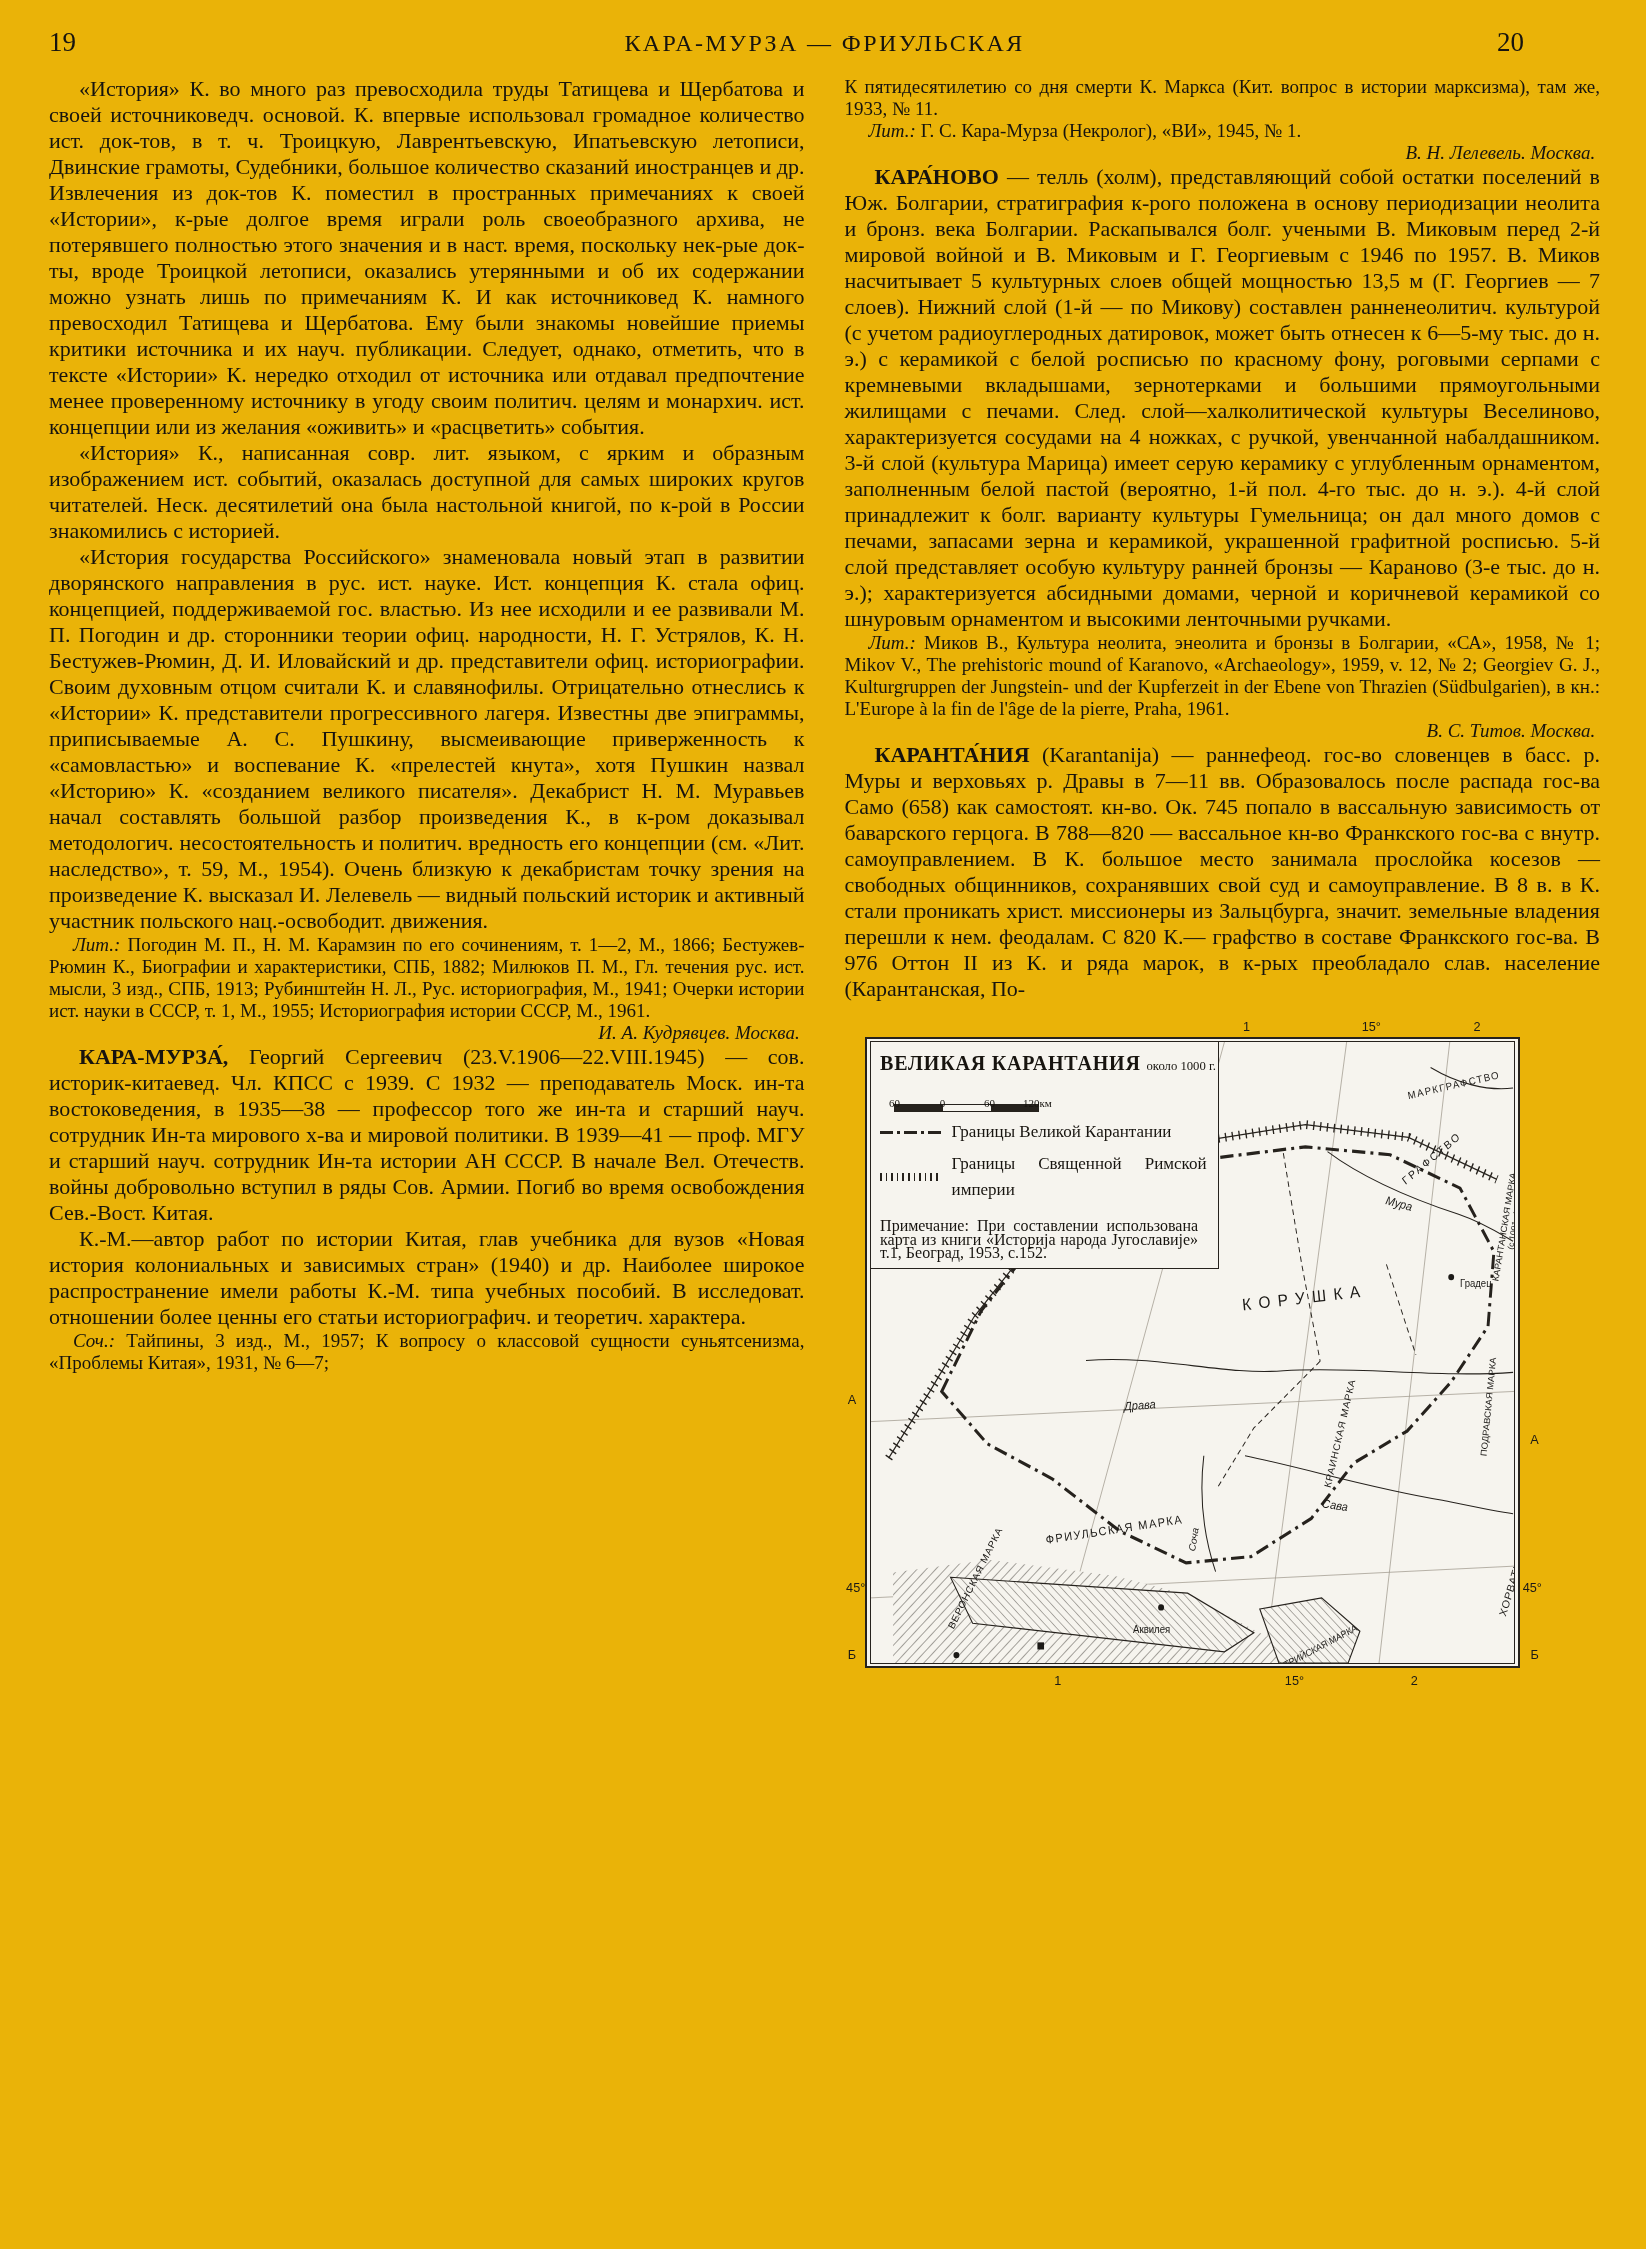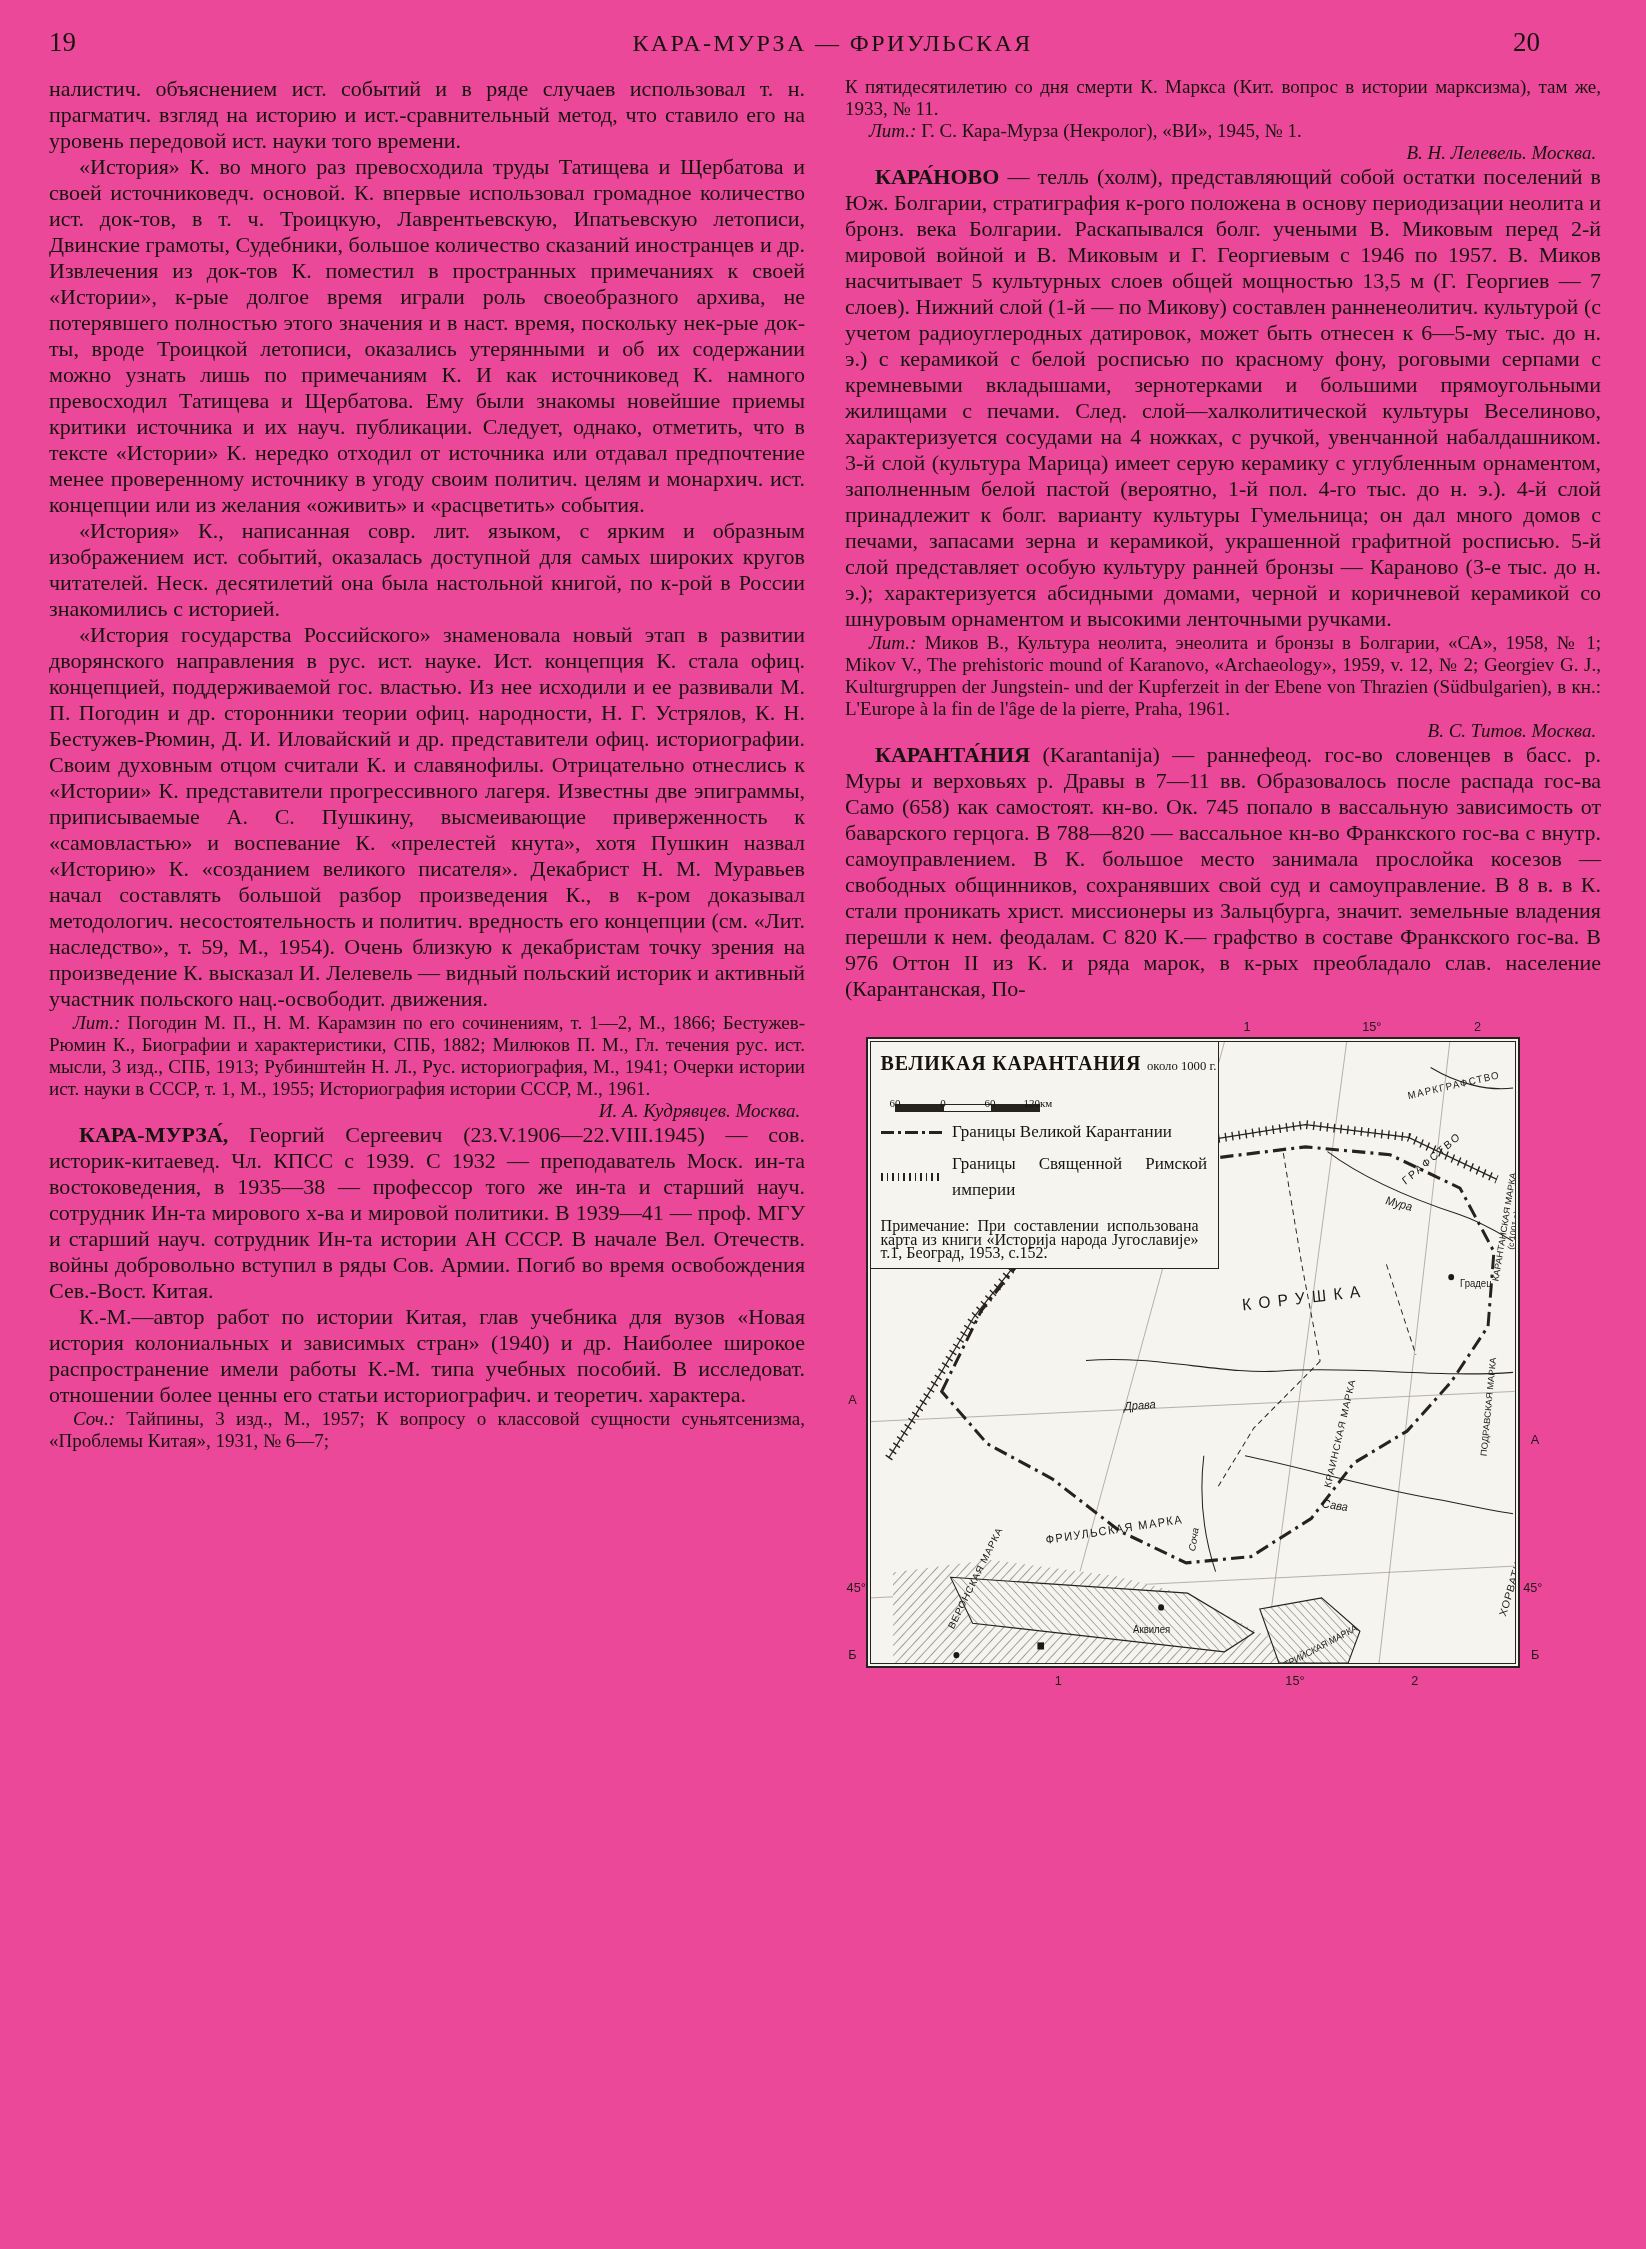--- a/index.html
+++ b/index.html
@@ -1,21 +1,21 @@
 <!DOCTYPE html>
 <html lang="ru" style="font-size:12.7px"><head>
 <meta charset="utf-8">
 <style>
   html,body{margin:0;padding:0;background:#6f6f6f;}
   .page{
     position:relative;
     width:1646px;height:2250px;
-    background:#ec4899;
+    background:#eab308;
     box-sizing:border-box;
-    padding:27px 30px 22px 49px;
+    padding:27px 46px 22px 49px;
     font-family:"Liberation Serif",serif;
     color:#17140f;
     overflow:hidden;
   }
   .header{display:flex;align-items:baseline;margin-bottom:17.5px;}
   .pageno{width:103px;font-size:27px;}
   .pageno.right{}
   .runhead{flex:1;text-align:center;font-size:24px;letter-spacing:2.4px;}
   .columns{display:flex;gap:40px;}
   .col{width:756px;font-size:22px;line-height:26px;text-align:justify;}
@@ -62,21 +62,20 @@
 
   <div class="header">
     <div class="pageno">19</div>
     <div class="runhead">КАРА-МУРЗА — ФРИУЛЬСКАЯ</div>
     <div class="pageno right">20</div>
   </div>
 
   <div class="columns">
 
     <div class="col">
-      <p class="cont">налистич. объяснением ист. событий и в ряде случаев использовал т. н. прагматич. взгляд на историю и ист.-сравнительный метод, что ставило его на уровень передовой ист. науки того времени.</p>
       <p>«История» К. во много раз превосходила труды Татищева и Щербатова и своей источниковедч. основой. К. впервые использовал громадное количество ист. док-тов, в т. ч. Троицкую, Лаврентьевскую, Ипатьевскую летописи, Двинские грамоты, Судебники, большое количество сказаний иностранцев и др. Извлечения из док-тов К. поместил в пространных примечаниях к своей «Истории», к-рые долгое время играли роль своеобразного архива, не потерявшего полностью этого значения и в наст. время, поскольку нек-рые док-ты, вроде Троицкой летописи, оказались утерянными и об их содержании можно узнать лишь по примечаниям К. И как источниковед К. намного превосходил Татищева и Щербатова. Ему были знакомы новейшие приемы критики источника и их науч. публикации. Следует, однако, отметить, что в тексте «Истории» К. нередко отходил от источника или отдавал предпочтение менее проверенному источнику в угоду своим политич. целям и монархич. ист. концепции или из желания «оживить» и «расцветить» события.</p>
       <p>«История» К., написанная совр. лит. языком, с ярким и образным изображением ист. событий, оказалась доступной для самых широких кругов читателей. Неск. десятилетий она была настольной книгой, по к-рой в России знакомились с историей.</p>
       <p>«История государства Российского» знаменовала новый этап в развитии дворянского направления в рус. ист. науке. Ист. концепция К. стала офиц. концепцией, поддерживаемой гос. властью. Из нее исходили и ее развивали М. П. Погодин и др. сторонники теории офиц. народности, Н. Г. Устрялов, К. Н. Бестужев-Рюмин, Д. И. Иловайский и др. представители офиц. историографии. Своим духовным отцом считали К. и славянофилы. Отрицательно отнеслись к «Истории» К. представители прогрессивного лагеря. Известны две эпиграммы, приписываемые А. С. Пушкину, высмеивающие приверженность к «самовластью» и воспевание К. «прелестей кнута», хотя Пушкин назвал «Историю» К. «созданием великого писателя». Декабрист Н. М. Муравьев начал составлять большой разбор произведения К., в к-ром доказывал методологич. несостоятельность и политич. вредность его концепции (см. «Лит. наследство», т. 59, М., 1954). Очень близкую к декабристам точку зрения на произведение К. высказал И. Лелевель — видный польский историк и активный участник польского нац.-освободит. движения.</p>
 
       <div class="small">
         <p><i class="litlabel">Лит.: </i><span>Погодин М. П., Н. М. Карамзин по его сочинениям, т. 1—2, М., 1866; Бестужев-Рюмин К., Биографии и характеристики, СПБ, 1882; Милюков П. М., Гл. течения рус. ист. мысли, 3 изд., СПБ, 1913; Рубинштейн Н. Л., Рус. историография, М., 1941; Очерки истории ист. науки в СССР, т. 1, М., 1955; Историография истории СССР, М., 1961.</span></p>
         <div class="sig">И. А. Кудрявцев. Москва.</div>
       </div>
 
       <p><b class="term">КАРА-МУРЗА́,</b><span> Георгий Сергеевич (23.V.1906—22.VIII.1945) — сов. историк-китаевед. Чл. КПСС с 1939. С 1932 — преподаватель Моск. ин-та востоковедения, в 1935—38 — профессор того же ин-та и старший науч. сотрудник Ин-та мирового х-ва и мировой политики. В 1939—41 — проф. МГУ и старший науч. сотрудник Ин-та истории АН СССР. В начале Вел. Отечеств. войны добровольно вступил в ряды Сов. Армии. Погиб во время освобождения Сев.-Вост. Китая.</span></p>

